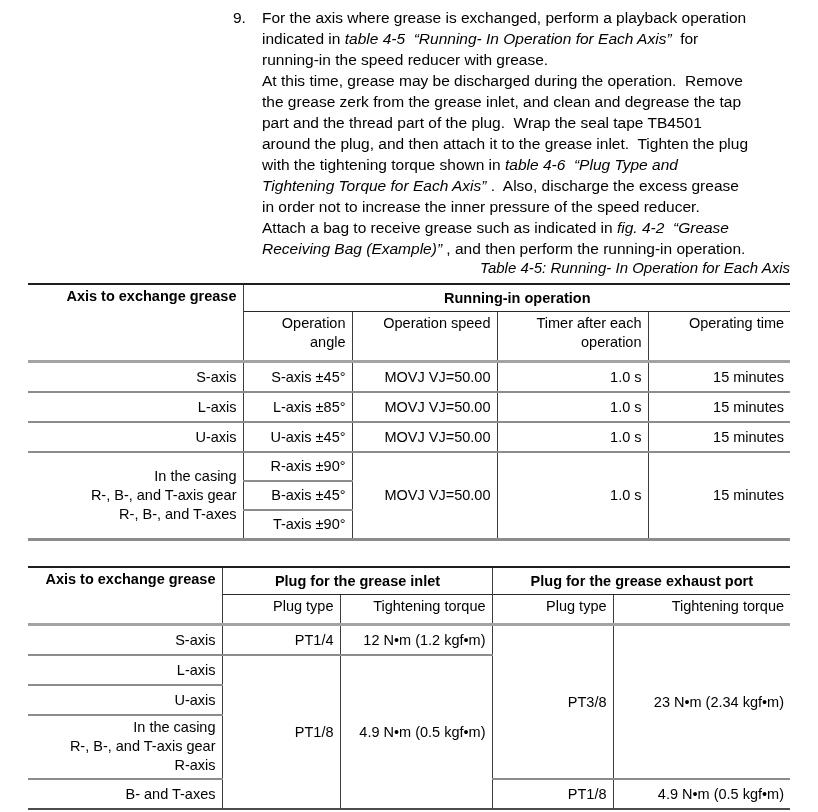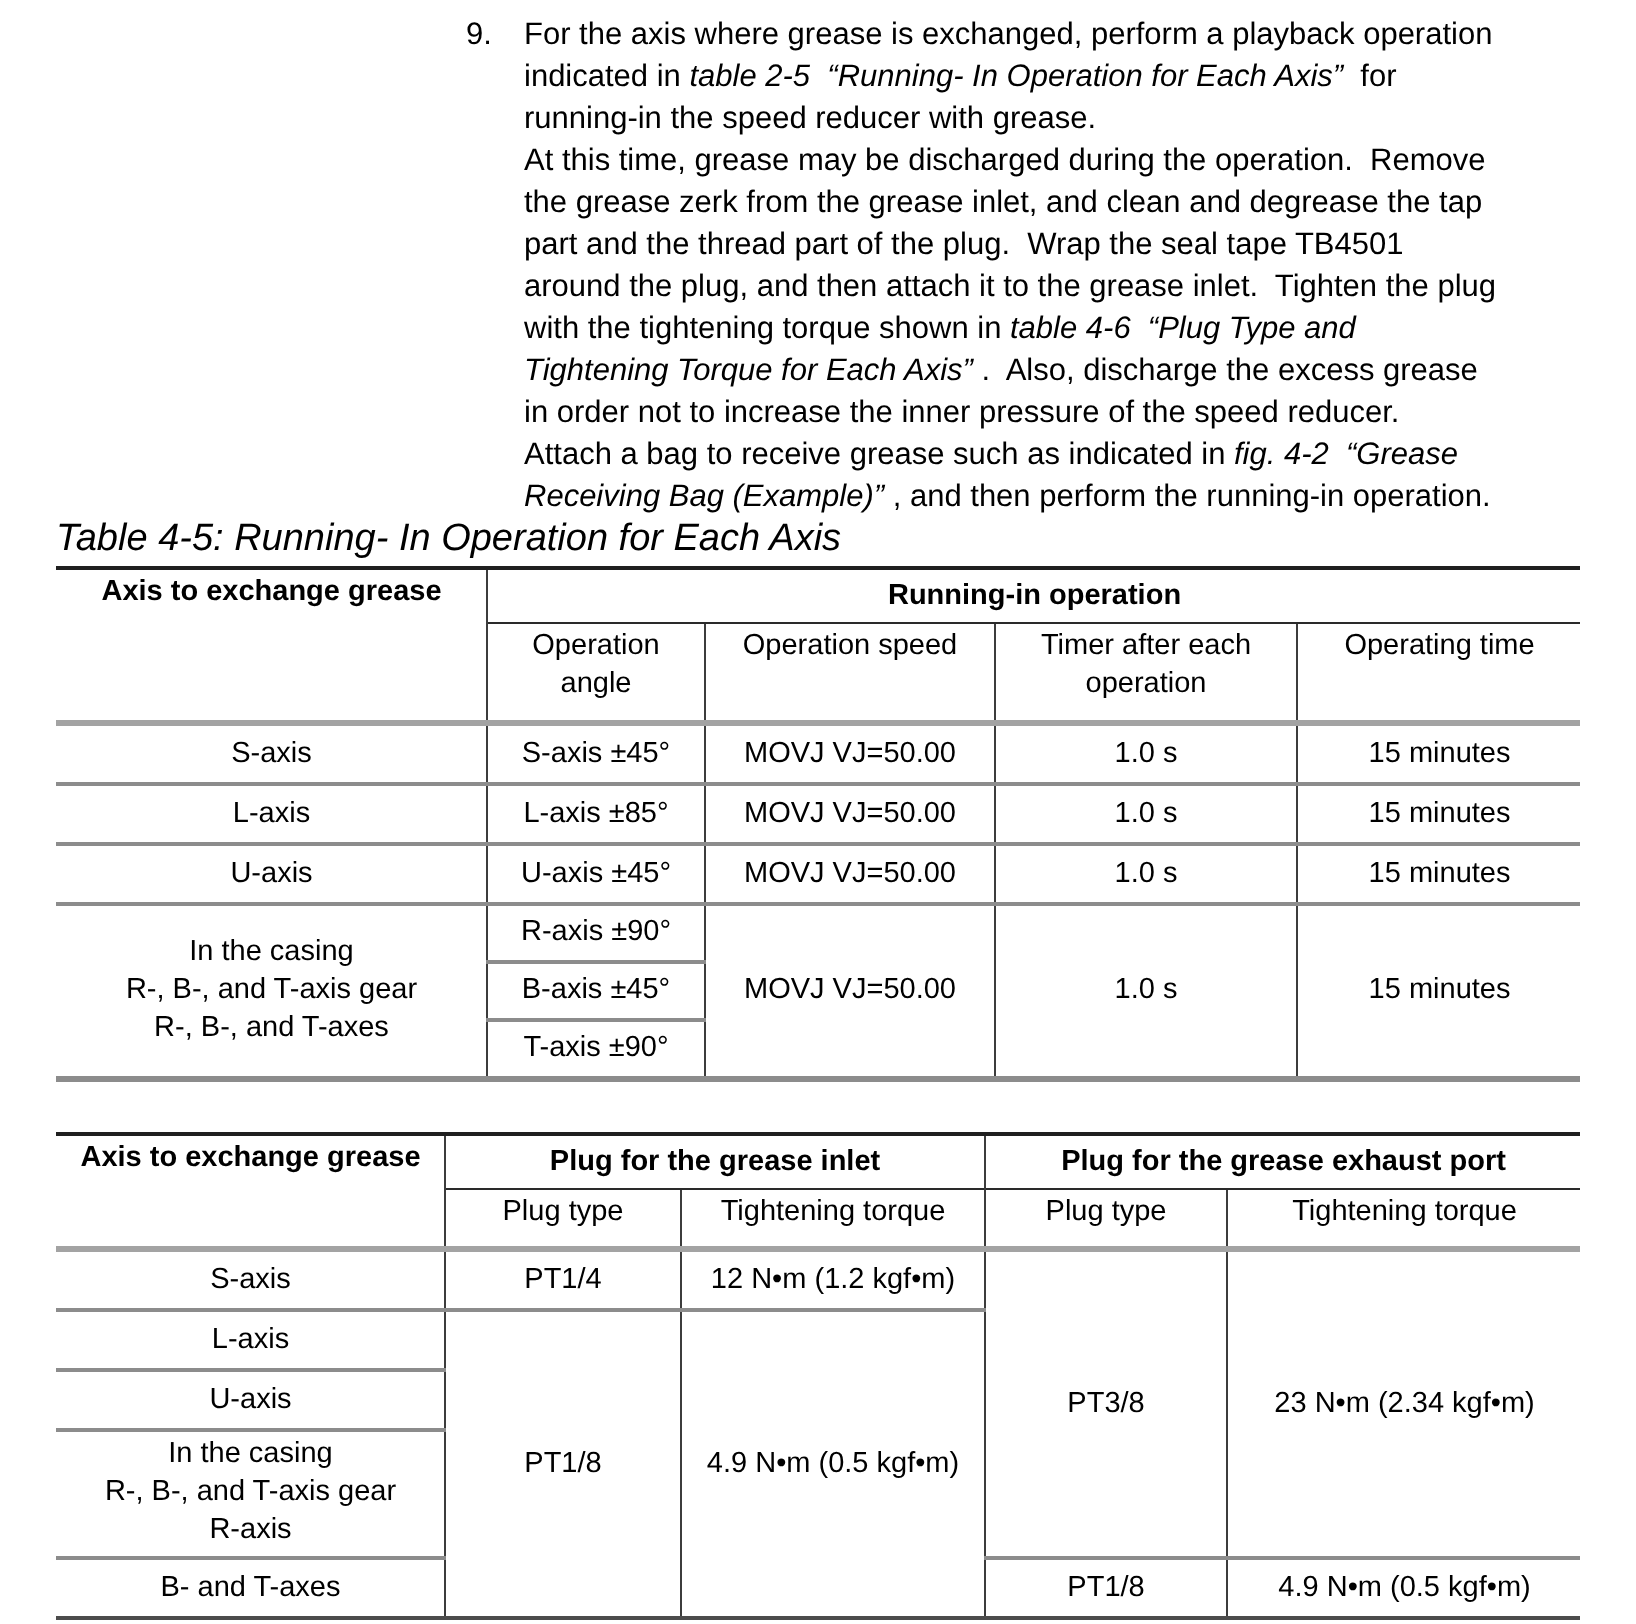--- a/index.html
+++ b/index.html
@@ -18,38 +18,38 @@
     display: flex;
     font-size: 15.5px; line-height: 21px; color: #000;
   }
   .intro-num { flex: none; width: 29px; }
   .intro-text { white-space: pre; }
   .it { font-style: italic; }
 
   
   .caption {
     position: absolute; left: 28px; width: 762px;
-    text-align: left; font-style: italic;
-    font-size: 19px; color: #000;
+    text-align: right; font-style: italic;
+    font-size: 15px; color: #000;
   }
   #cap45 { top: 259px; }
   #cap46 { top: 542px; }
 
   
   table {
     position: absolute; left: 28px;
     border-collapse: collapse; table-layout: fixed;
     font-size: 14.5px; line-height: 19px; color: #000;
   }
   #t45 { top: 283px; width: 762px; border-top: 2px solid #1f1f1f; border-bottom: 3px solid #8c8c8c; }
   #t46 { top: 566px; width: 762px; border-top: 2px solid #1f1f1f; border-bottom: 2px solid #4c4c4c; }
 
   th, td {
     padding: 2px 6px 2px 7px;
-    text-align: center; font-weight: normal;
+    text-align: right; font-weight: normal;
     vertical-align: middle;
     overflow: hidden;
   }
   th { font-weight: bold; vertical-align: top; }
   .center { text-align: center; vertical-align: middle; }
   .vtop { vertical-align: top; }
   .bl { border-left: 1px solid #3c3c3c; }          
   .hsep { border-top: 1px solid #2a2a2a; margin-top: 48px; }          
   .hthick { border-top: 3px solid #a3a3a3; }        
   .rsep { border-top: 2px solid #8c8c8c; margin-top: 12px; }          
@@ -63,21 +63,21 @@
   .h-big td { height: 58px; }
 </style>
 </head>
 <body>
 
 <div class="page">
 
   <div class="intro">
     <div class="intro-num">9.</div>
     <div class="intro-text"><span>For the axis where grease is exchanged, perform a playback operation
-indicated in </span><span class="it">table 2-5  “Running- In Operation for Each Axis”</span><span>  for
+indicated in </span><span class="it">table 4-5  “Running- In Operation for Each Axis”</span><span>  for
 running-in the speed reducer with grease.
 At this time, grease may be discharged during the operation.  Remove
 the grease zerk from the grease inlet, and clean and degrease the tap
 part and the thread part of the plug.  Wrap the seal tape TB4501
 around the plug, and then attach it to the grease inlet.  Tighten the plug
 with the tightening torque shown in </span><span class="it">table 4-6  “Plug Type and
 Tightening Torque for Each Axis”</span><span> .  Also, discharge the excess grease
 in order not to increase the inner pressure of the speed reducer.
 Attach a bag to receive grease such as indicated in </span><span class="it">fig. 4-2  “Grease
 Receiving Bag (Example)”</span><span> , and then perform the running-in operation.</span></div>

